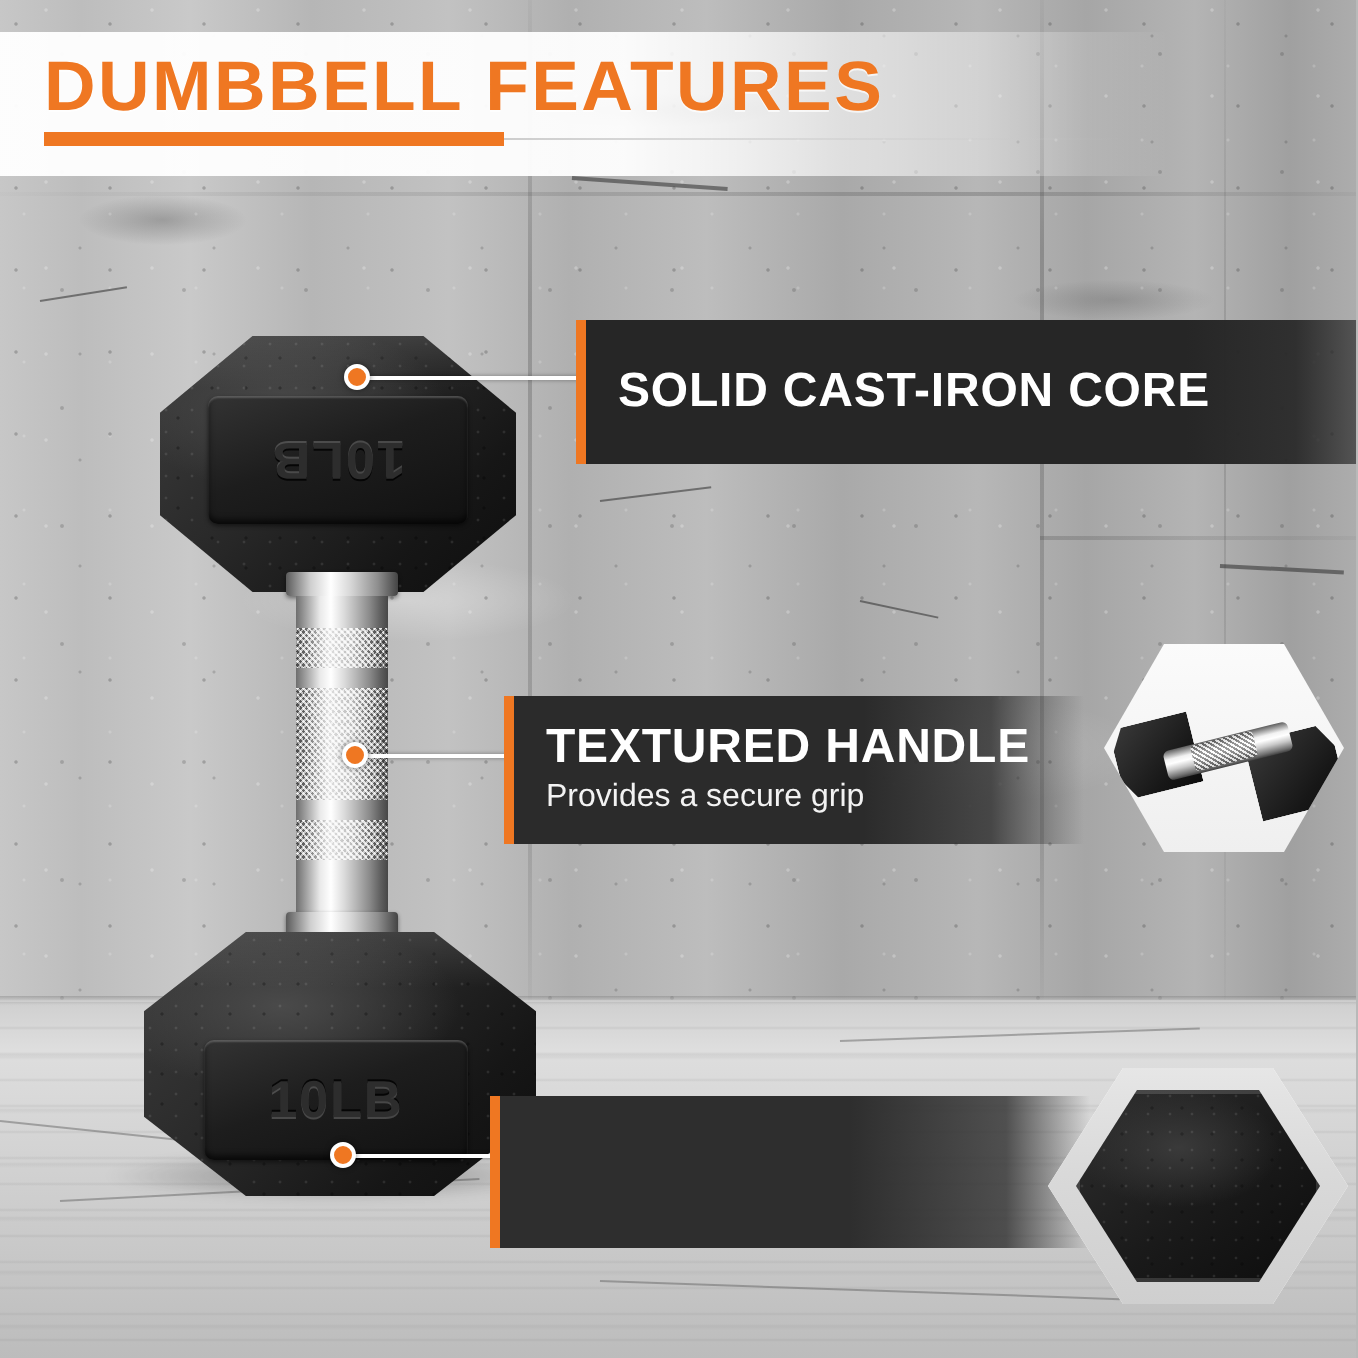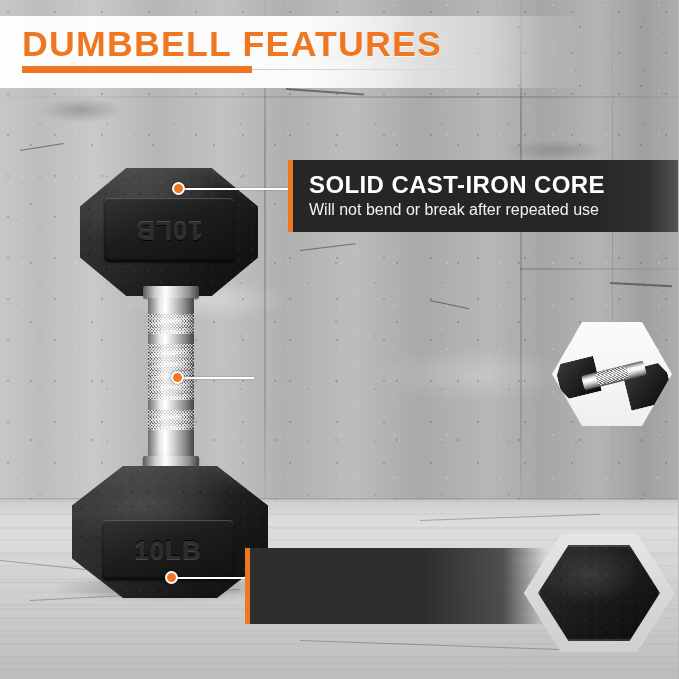--- a/index.html
+++ b/index.html
@@ -305,24 +305,30 @@
   <div class="lead" style="left:182px;top:377px;width:72px;"></div>
   <div class="dot" style="left:171px;top:371px;"></div>
 
   <div class="lead" style="left:176px;top:577px;width:72px;"></div>
   <div class="dot" style="left:165px;top:571px;"></div>
 
   <div class="callout co1">
     <div class="bar"></div>
     <div class="body">
       <div class="c-title">SOLID CAST-IRON CORE</div>
-      <div class="c-sub">Will not bend or break after repeated use</div>
-    </div>
-  </div>
-
+    </div>
+  </div>
+
+  <div class="callout co2">
+    <div class="bar"></div>
+    <div class="body">
+      <div class="c-title">TEXTURED HANDLE</div>
+      <div class="c-sub">Provides a secure grip</div>
+    </div>
+  </div>
 
   <div class="callout co3">
     <div class="bar"></div>
     <div class="body">
     </div>
   </div>
 
   <div class="inset-handle">
     <div class="ih-inner">
       <div class="ih-weight ih-l"></div>

